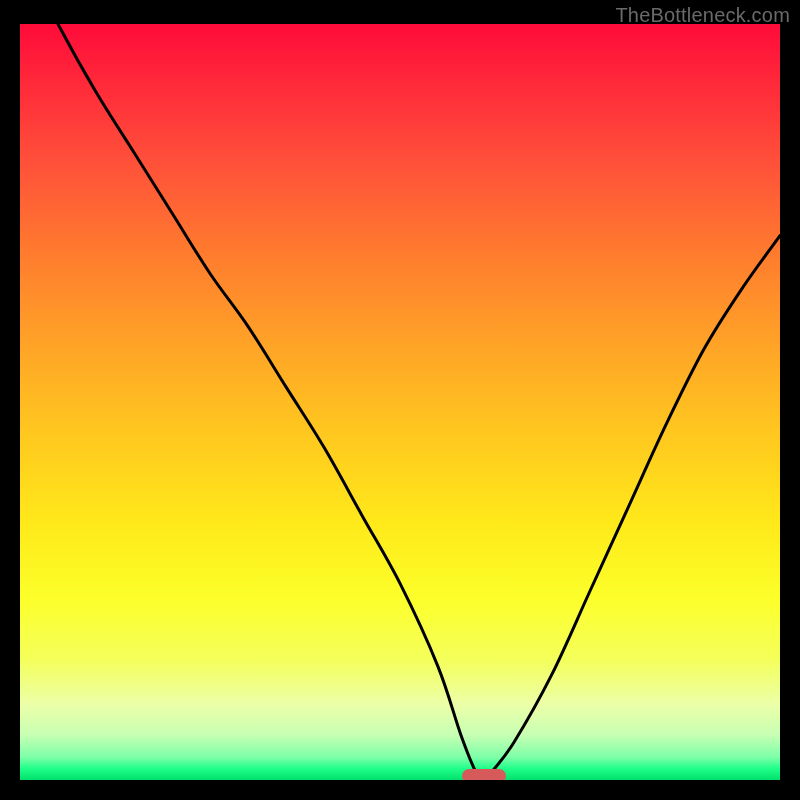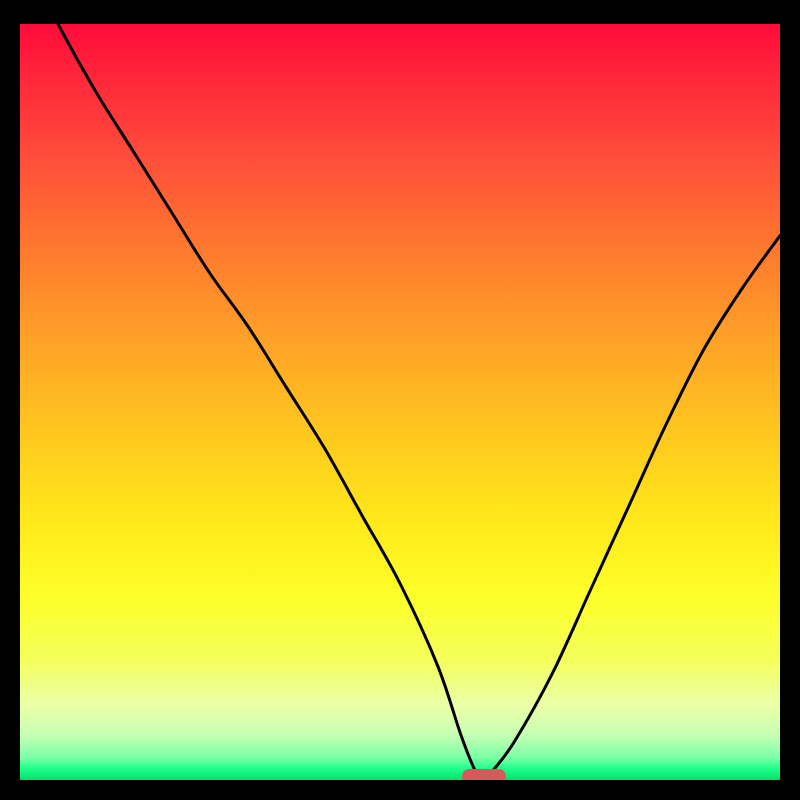--- a/index.html
+++ b/index.html
@@ -76,20 +76,21 @@
     background: #d65a5a;
     z-index: 4;
     transform: translate(-50%, -50%);
   }
 </style>
 </head>
 <body>
 
 <div class="frame">
 
+  <div class="watermark">TheBottleneck.com</div>
 
   <div class="plot">
     <div class="gradient"></div>
 
     <svg class="curve" viewBox="0 0 760 756" preserveAspectRatio="none">
       <path id="curve-path" fill="none" stroke="#000" stroke-width="3" stroke-linecap="round" stroke-linejoin="round" d="M 0 -75.60000000000002 C 6.333333333333333 -63.00000000000002, 25.333333333333336 -23.939999999999998, 38 0 C 50.666666666666664 23.939999999999998, 63.333333333333336 46.61999999999996, 76 68.03999999999996 C 88.66666666666667 89.45999999999997, 101.33333333333333 108.35999999999997, 114 128.51999999999998 C 126.66666666666667 148.67999999999998, 139.33333333333334 168.84, 152 189 C 164.66666666666666 209.16, 177.33333333333334 230.57999999999996, 190 249.47999999999996 C 202.66666666666666 268.38, 215.33333333333334 283.5, 228 302.40000000000003 C 240.66666666666666 321.30000000000007, 253.33333333333334 342.72, 266 362.88 C 278.6666666666667 383.03999999999996, 291.3333333333333 401.94, 304 423.36 C 316.6666666666667 444.78000000000003, 329.3333333333333 468.72, 342 491.40000000000003 C 354.6666666666667 514.08, 367.3333333333333 534.24, 380 559.44 C 392.6666666666667 584.6400000000001, 407.86666666666673 617.4000000000001, 418.00000000000006 642.6 C 428.1333333333334 667.8, 434.46666666666664 693, 440.79999999999995 710.64 C 447.13333333333327 728.28, 452.2 740.8800000000001, 456 748.44 C 459.8 756, 461.0666666666666 756, 463.59999999999997 756 C 466.1333333333333 756, 466.1333333333333 754.74, 471.2 748.44 C 476.26666666666665 742.1400000000001, 483.8666666666667 734.58, 494 718.2 C 504.1333333333333 701.82, 519.3333333333334 675.36, 532 650.16 C 544.6666666666666 624.9599999999999, 557.3333333333334 594.72, 570 567 C 582.6666666666666 539.28, 595.3333333333334 511.56000000000006, 608 483.84000000000003 C 620.6666666666666 456.12, 633.3333333333334 427.14, 646 400.68 C 658.6666666666666 374.22, 671.3333333333334 347.76000000000005, 684 325.08000000000004 C 696.6666666666666 302.40000000000003, 709.3333333333334 283.49999999999994, 722 264.59999999999997 C 734.6666666666666 245.69999999999996, 753.6666666666666 220.50000000000006, 760 211.68000000000006"></path>
     </svg>
 
     <div class="marker" id="min-marker" style="left: 463.6px; top: 752px; background: rgb(214, 90, 90);"></div>
   </div>

